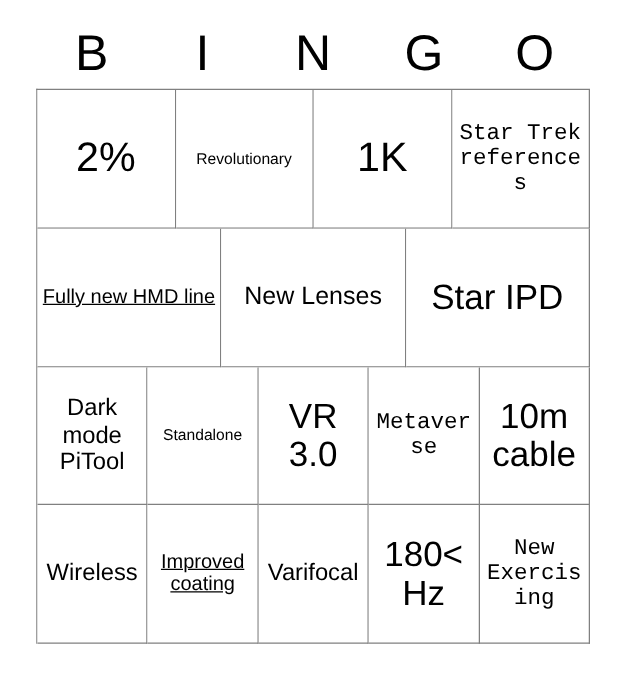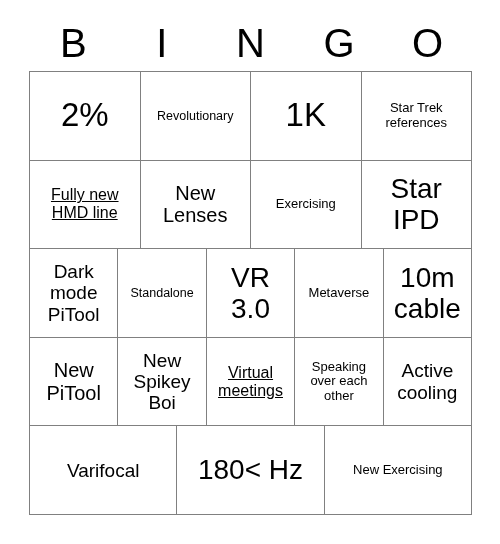--- a/index.html
+++ b/index.html
@@ -72,21 +72,21 @@
     line-height: 1.12;
     word-wrap: break-word;
     color: #000000;
   }
   
   .fs-xxl .cell-text { font-size: 33px; }
   .fs-xl  .cell-text { font-size: 28px; }
   .fs-lg  .cell-text { font-size: 20px; }
   .fs-md  .cell-text { font-size: 19px; }
   .fs-sm  .cell-text { font-size: 16px; text-decoration: underline; }
-  .fs-xs  .cell-text { font-size: 13px; }
+  .fs-xs  .cell-text { font-size: 18px; font-family: Liberation Mono, monospace; }
   .fs-xxs .cell-text { font-size: 12.5px; }
 </style>
 </head>
 <body>
 
 <div class="card">
 
   <div class="header-row">
     <div class="header-cell">B</div>
     <div class="header-cell">I</div>
@@ -112,23 +112,20 @@
         </div>
     </div>
 
     <div class="grid-row">
       <div class="cell fs-sm">
           <span class="cell-text">Fully new HMD line</span>
         </div>
       <div class="cell fs-lg">
           <span class="cell-text">New Lenses</span>
         </div>
-      <div class="cell fs-xs">
-          <span class="cell-text">Exercising</span>
-        </div>
       <div class="cell fs-xl">
           <span class="cell-text">Star IPD</span>
         </div>
     </div>
 
     <div class="grid-row">
       <div class="cell fs-md">
           <span class="cell-text">Dark mode PiTool</span>
         </div>
       <div class="cell fs-xxs">
@@ -138,39 +135,28 @@
           <span class="cell-text">VR 3.0</span>
         </div>
       <div class="cell fs-xs">
           <span class="cell-text">Metaverse</span>
         </div>
       <div class="cell fs-xl">
           <span class="cell-text">10m cable</span>
         </div>
     </div>
 
+
     <div class="grid-row">
-      <div class="cell fs-lg">
-          <span class="cell-text">New PiTool</span>
-        </div>
       <div class="cell fs-md">
-          <span class="cell-text">New Spikey Boi</span>
+          <span class="cell-text">Wireless</span>
         </div>
       <div class="cell fs-sm">
-          <span class="cell-text">Virtual meetings</span>
+          <span class="cell-text">Improved coating</span>
         </div>
-      <div class="cell fs-xs">
-          <span class="cell-text">Speaking over each other</span>
-        </div>
-      <div class="cell fs-md">
-          <span class="cell-text">Active cooling</span>
-        </div>
-    </div>
-
-    <div class="grid-row">
       <div class="cell fs-md">
           <span class="cell-text">Varifocal</span>
         </div>
       <div class="cell fs-xl">
           <span class="cell-text">180&lt; Hz</span>
         </div>
       <div class="cell fs-xs">
           <span class="cell-text">New Exercising</span>
         </div>
     </div>

